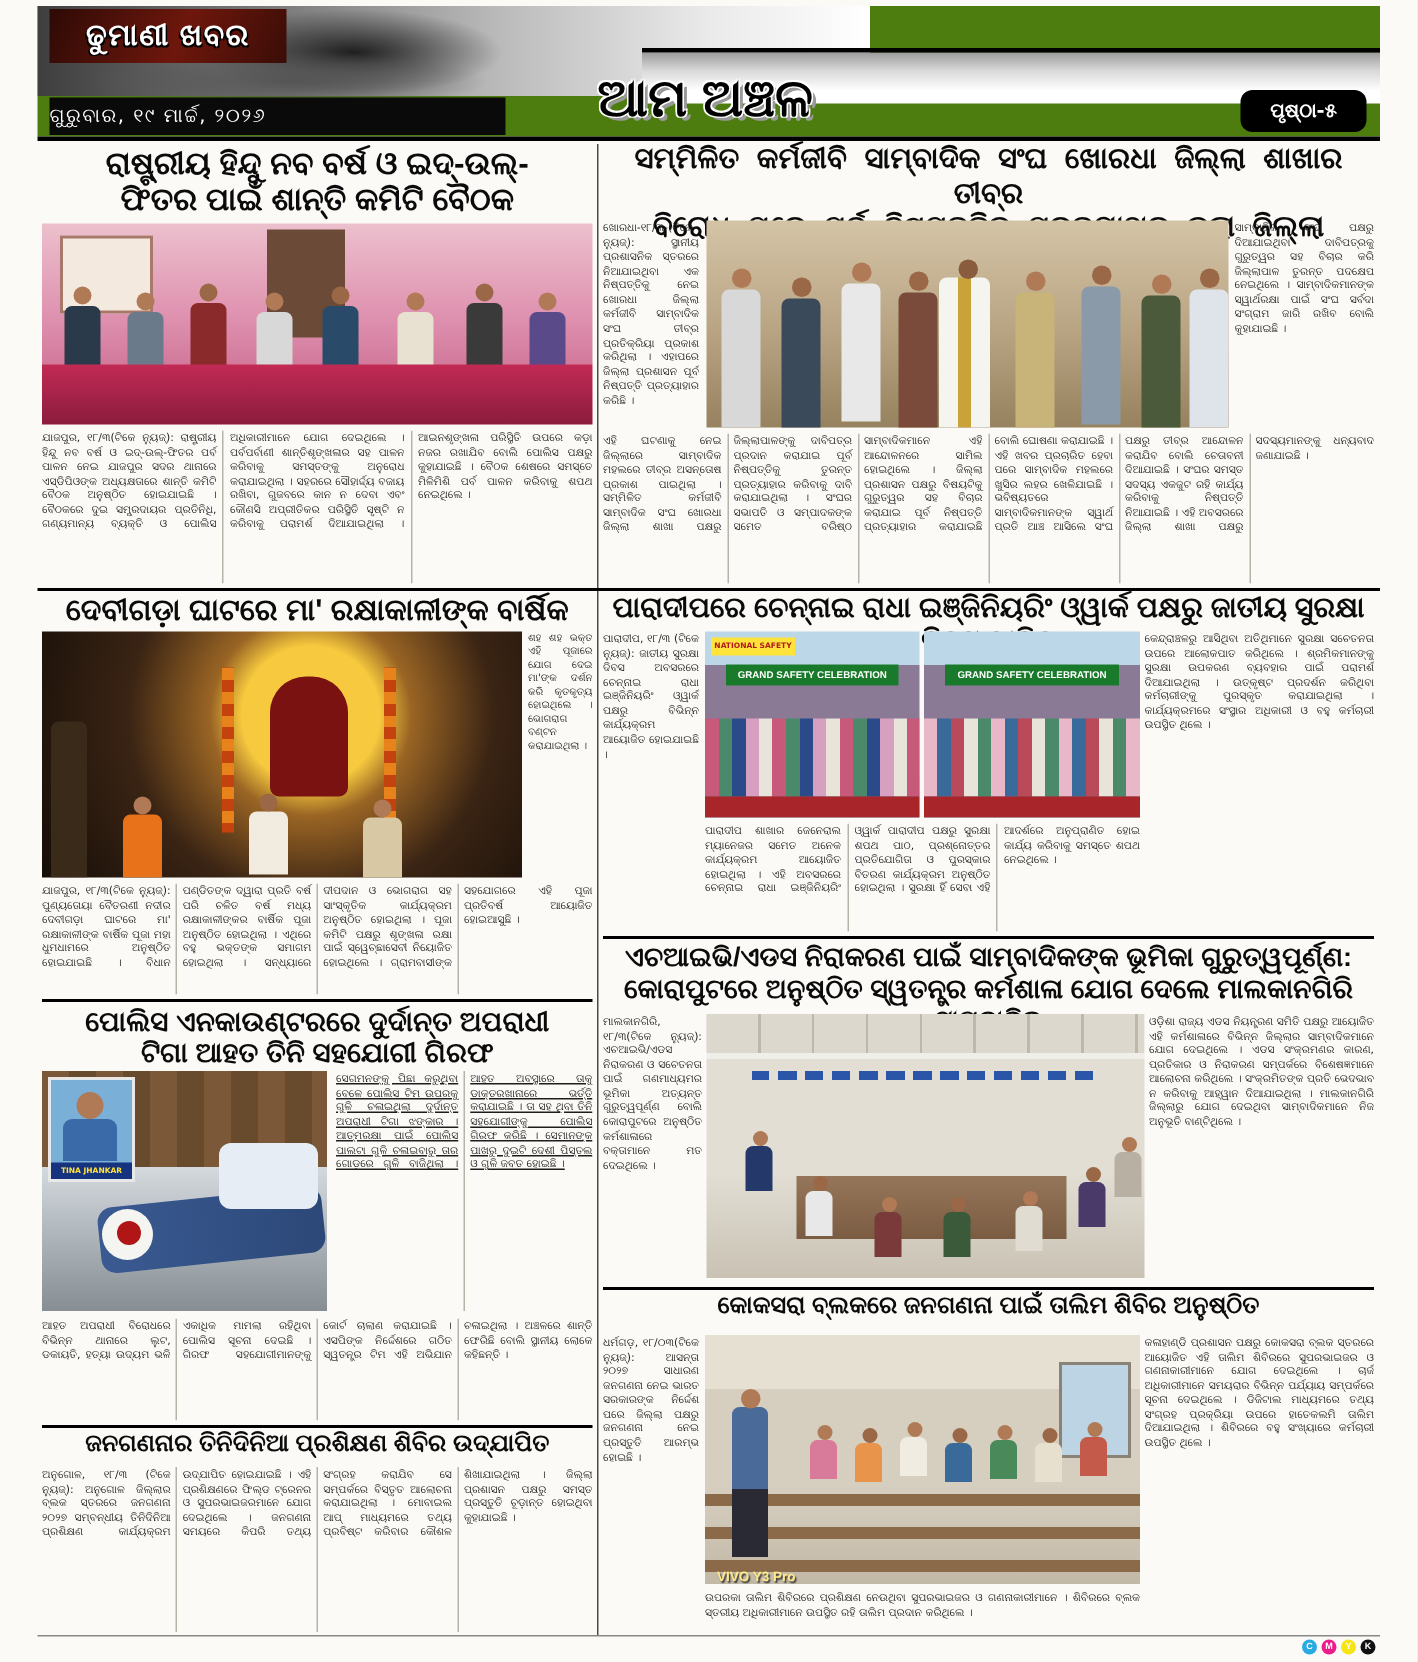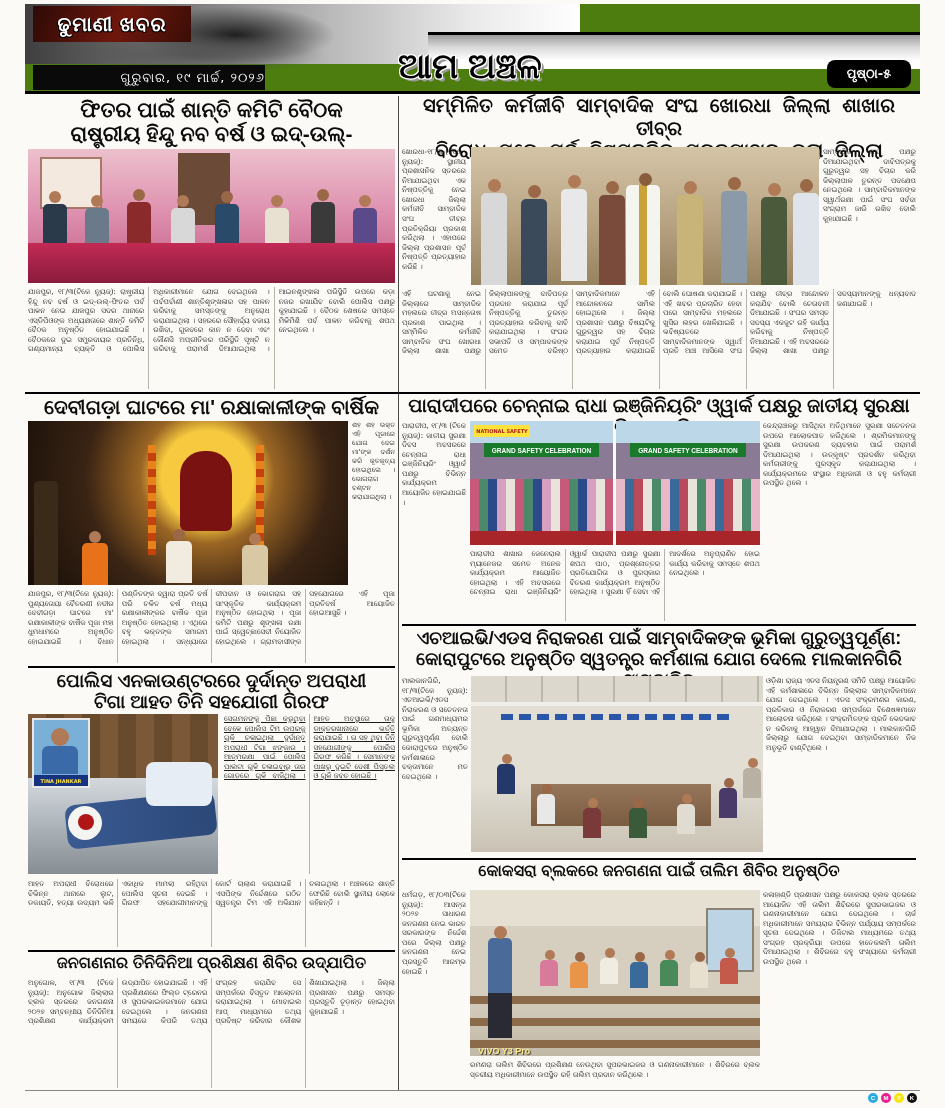--- a/index.html
+++ b/index.html
@@ -11,22 +11,22 @@
   .mh-photo{position:absolute;left:0;top:0;width:62%;height:60px;
     background:linear-gradient(90deg,#3f3f3f 0%,#7d7d7d 30%,#b9b9b9 55%,#e9e9e9 80%,#ffffff 100%);}
   .mh-blob{position:absolute;border-radius:50%;background:radial-gradient(closest-side,#1f1f1f,rgba(0,0,0,0));}
   .mh-wave{position:absolute;left:45%;top:28px;width:55%;height:34px;
     background:linear-gradient(180deg,#9c9c9c 0%,#d8d8d8 35%,#ffffff 75%);border-top:3px solid #000;}
   .logo-box{position:absolute;left:8px;top:2px;width:158px;height:36px;
     background:linear-gradient(115deg,#2e0a06 0%,#6e170c 55%,#3a0d07 100%);
     display:flex;align-items:center;justify-content:center;}
   .logo-text{font-family:"Liberation Sans",sans-serif;font-weight:bold;font-size:20px;color:#fff;
     text-shadow:1px 1px 0 #000,-1px 1px 0 #000;letter-spacing:1px;white-space:nowrap;}
-  .date-bar{position:absolute;left:8px;top:61px;width:232px;height:25px;background:#0a0a0a;
-    display:flex;align-items:center;justify-content:flex-end;}
+  .date-bar{position:absolute;left:8px;top:61px;width:304px;height:25px;background:#0a0a0a;
+    display:flex;align-items:center;justify-content:flex-start;}
   .date-text{color:#fff;font-size:13px;letter-spacing:1px;white-space:nowrap;}
   .section-title{position:absolute;left:295px;top:42px;width:300px;height:46px;text-align:center;
     font-family:"Liberation Sans",sans-serif;font-weight:bold;font-size:35px;color:#000;white-space:nowrap;
     text-shadow:-1px -1px 0 #fff,1px -1px 0 #fff,-1px 1px 0 #fff,1px 1px 0 #fff,3px 3px 0 #9a9a9a;}
   .page-badge{position:absolute;left:802px;top:56px;width:84px;height:28px;background:#000;border-radius:8px;
     display:flex;align-items:center;justify-content:center;color:#fff;font-size:13px;font-weight:bold;}
   
   .cmyk{position:absolute;display:flex;gap:3px;}
   .dot{width:11px;height:11px;border-radius:50%;display:flex;align-items:center;justify-content:center;
     font-size:6px;font-weight:bold;color:#fff;font-family:"Liberation Sans",sans-serif;}
@@ -81,22 +81,22 @@
       <span class="date-text">ଗୁରୁବାର, ୧୯ ମାର୍ଚ୍ଚ, ୨୦୨୬</span>
     </div>
     <div class="section-title">ଆମ ଅଞ୍ଚଳ</div>
     <div class="page-badge">ପୃଷ୍ଠା-୫</div>
   </div>
   <div class="hline" style="left:25px;top:91px;width:895px;height:3px;"></div>
 
   <div class="vline" style="left:398px;top:96px;height:994px;"></div>
 
   <div class="hl" style="left:28px;top:98px;width:367px;font-size:21px;">
+    <span>ରାଷ୍ଟ୍ରୀୟ ହିନ୍ଦୁ ନବ ବର୍ଷ ଓ ଇଦ୍-ଉଲ୍-</span>
     <span>ଫିତର ପାଇଁ ଶାନ୍ତି କମିଟି ବୈଠକ</span>
-    <span>ରାଷ୍ଟ୍ରୀୟ ହିନ୍ଦୁ ନବ ବର୍ଷ ଓ ଇଦ୍-ଉଲ୍-</span>
   </div>
   <div class="ph" style="left:28px;top:149px;width:367px;height:134px;background:linear-gradient(180deg,#ecc0cd 0%,#df93b0 45%,#c45a82 100%);">
     <div class="abs" style="left:12px;top:8px;width:58px;height:48px;background:#f3e9df;border:2px solid #a8786a;"></div>
     <div class="abs" style="left:150px;top:4px;width:52px;height:72px;background:#6b4a38;"></div>
     <div class="torso" style="left:15px;top:55px;width:24px;height:44px;background:#2a3a4a;box-shadow:42px 4px 0 #6a7a8a,84px -2px 0 #8a2a2a,128px 4px 0 #d8d8d8,172px 0 0 #2a4a6a,222px 4px 0 #e8e0d0,268px -2px 0 #3a3a3a,310px 4px 0 #5a4a8a;"></div>
     <div class="head" style="left:21px;top:42px;width:12px;height:12px;box-shadow:42px 4px 0 #b07a56,84px -2px 0 #9a6846,128px 4px 0 #b07a56,172px 0 0 #9a6846,222px 4px 0 #b07a56,268px -2px 0 #9a6846,310px 4px 0 #b07a56;"></div>
     <div class="abs" style="left:0;top:94px;width:100%;height:40px;background:linear-gradient(180deg,#c22a55,#8a1c3c);"></div>
   </div>
   <div class="bt cols3" style="left:28px;top:287px;width:367px;height:102px;">ଯାଜପୁର, ୧୮/୩(ଟିକେ ନ୍ୟୁଜ୍): ରାଷ୍ଟ୍ରୀୟ ହିନ୍ଦୁ ନବ ବର୍ଷ ଓ ଇଦ୍-ଉଲ୍-ଫିତର ପର୍ବ ପାଳନ ନେଇ ଯାଜପୁର ସଦର ଥାନାରେ ଏସ୍‌ଡିପିଓଙ୍କ ଅଧ୍ୟକ୍ଷତାରେ ଶାନ୍ତି କମିଟି ବୈଠକ ଅନୁଷ୍ଠିତ ହୋଇଯାଇଛି । ବୈଠକରେ ଦୁଇ ସମ୍ପ୍ରଦାୟର ପ୍ରତିନିଧି, ଗଣ୍ୟମାନ୍ୟ ବ୍ୟକ୍ତି ଓ ପୋଲିସ ଅଧିକାରୀମାନେ ଯୋଗ ଦେଇଥିଲେ । ପର୍ବପର୍ବାଣୀ ଶାନ୍ତିଶୃଙ୍ଖଳାର ସହ ପାଳନ କରିବାକୁ ସମସ୍ତଙ୍କୁ ଅନୁରୋଧ କରାଯାଇଥିଲା । ସହରରେ ସୌହାର୍ଦ୍ଦ୍ୟ ବଜାୟ ରଖିବା, ଗୁଜବରେ କାନ ନ ଦେବା ଏବଂ କୌଣସି ଅପ୍ରୀତିକର ପରିସ୍ଥିତି ସୃଷ୍ଟି ନ କରିବାକୁ ପରାମର୍ଶ ଦିଆଯାଇଥିଲା । ଆଇନଶୃଙ୍ଖଳା ପରିସ୍ଥିତି ଉପରେ କଡ଼ା ନଜର ରଖାଯିବ ବୋଲି ପୋଲିସ ପକ୍ଷରୁ କୁହାଯାଇଛି । ବୈଠକ ଶେଷରେ ସମସ୍ତେ ମିଳିମିଶି ପର୍ବ ପାଳନ କରିବାକୁ ଶପଥ ନେଇଥିଲେ ।</div>
 
@@ -198,21 +198,21 @@
   <div class="bt" style="left:402px;top:890px;width:64px;height:198px;">ଧର୍ମଗଡ଼, ୧୮/୦୩(ଟିକେ ନ୍ୟୁଜ୍): ଆସନ୍ତା ୨୦୨୭ ସାଧାରଣ ଜନଗଣନା ନେଇ ଭାରତ ସରକାରଙ୍କ ନିର୍ଦ୍ଦେଶ ପରେ ଜିଲ୍ଲା ପକ୍ଷରୁ ଜନଗଣନା ନେଇ ପ୍ରସ୍ତୁତି ଆରମ୍ଭ ହୋଇଛି ।</div>
   <div class="ph" style="left:470px;top:890px;width:290px;height:166px;background:linear-gradient(180deg,#e6e0d2 0 36px,#d6cfc0 36px 60%,#c2b8a6 100%);">
     <div class="abs" style="right:6px;top:18px;width:44px;height:60px;background:#bcd4e4;border:2px solid #8a8276;"></div>
     <div class="abs" style="left:0;bottom:0;width:100%;height:74px;background:repeating-linear-gradient(180deg,rgba(0,0,0,0) 0 14px,#8a6a48 14px 22px);"></div>
     <div class="torso" style="left:70px;top:70px;width:18px;height:26px;background:#d87a9a;box-shadow:30px 2px 0 #e8944a,60px -2px 0 #f0ece2,90px 2px 0 #3a6a9a,120px 0 0 #4a8a5a,150px 2px 0 #e8e0ce,180px -2px 0 #c45a4a;"></div>
     <div class="head" style="left:75px;top:60px;width:10px;height:10px;box-shadow:30px 2px 0 #9a6846,60px -2px 0 #b07a56,90px 2px 0 #9a6846,120px 0 0 #b07a56,150px 2px 0 #9a6846,180px -2px 0 #b07a56;"></div>
     <div class="torso" style="left:18px;top:48px;width:24px;height:100px;background:linear-gradient(180deg,#4a6a9a 0 55%,#2a2a34 55%);"></div>
     <div class="head" style="left:24px;top:36px;width:13px;height:13px;"></div>
     <div class="watermark" style="left:8px;bottom:0;">VIVO Y3 Pro</div>
   </div>
-  <div class="bt" style="left:470px;top:1060px;width:290px;height:28px;">ରମଣରା ତାଲିମ ଶିବିରରେ ପ୍ରଶିକ୍ଷଣ ନେଉଥିବା ସୁପରଭାଇଜର ଓ ଗଣନାକାରୀମାନେ । ଶିବିରରେ ବ୍ଲକ ସ୍ତରୀୟ ଅଧିକାରୀମାନେ ଉପସ୍ଥିତ ରହି ତାଲିମ ପ୍ରଦାନ କରିଥିଲେ ।</div>
+  <div class="bt" style="left:470px;top:1060px;width:290px;height:28px;">ଉପରକା ତାଲିମ ଶିବିରରେ ପ୍ରଶିକ୍ଷଣ ନେଉଥିବା ସୁପରଭାଇଜର ଓ ଗଣନାକାରୀମାନେ । ଶିବିରରେ ବ୍ଲକ ସ୍ତରୀୟ ଅଧିକାରୀମାନେ ଉପସ୍ଥିତ ରହି ତାଲିମ ପ୍ରଦାନ କରିଥିଲେ ।</div>
   <div class="bt" style="left:763px;top:890px;width:153px;height:198px;">କଳାହାଣ୍ଡି ପ୍ରଶାସନ ପକ୍ଷରୁ କୋକସରା ବ୍ଲକ ସ୍ତରରେ ଆୟୋଜିତ ଏହି ତାଲିମ ଶିବିରରେ ସୁପରଭାଇଜର ଓ ଗଣନାକାରୀମାନେ ଯୋଗ ଦେଇଥିଲେ । ଚାର୍ଜ ଅଧିକାରୀମାନେ ସମୟରାର ବିଭିନ୍ନ ପର୍ଯ୍ୟାୟ ସମ୍ପର୍କରେ ସୂଚନା ଦେଇଥିଲେ । ଡିଜିଟାଲ ମାଧ୍ୟମରେ ତଥ୍ୟ ସଂଗ୍ରହ ପ୍ରକ୍ରିୟା ଉପରେ ହାତେକଲମି ତାଲିମ ଦିଆଯାଇଥିଲା । ଶିବିରରେ ବହୁ ସଂଖ୍ୟାରେ କର୍ମଚାରୀ ଉପସ୍ଥିତ ଥିଲେ ।</div>
 
   <div class="hline" style="left:25px;top:1090px;width:895px;height:1px;background:#888;"></div>
   <div class="cmyk" style="left:868px;top:1093px;">
     <div class="dot" style="width:10px;height:10px;background:#29abe2;">C</div>
     <div class="dot" style="width:10px;height:10px;background:#ec1c8d;">M</div>
     <div class="dot" style="width:10px;height:10px;background:#f7e413;">Y</div>
     <div class="dot" style="width:10px;height:10px;background:#111;">K</div>
   </div>
 

